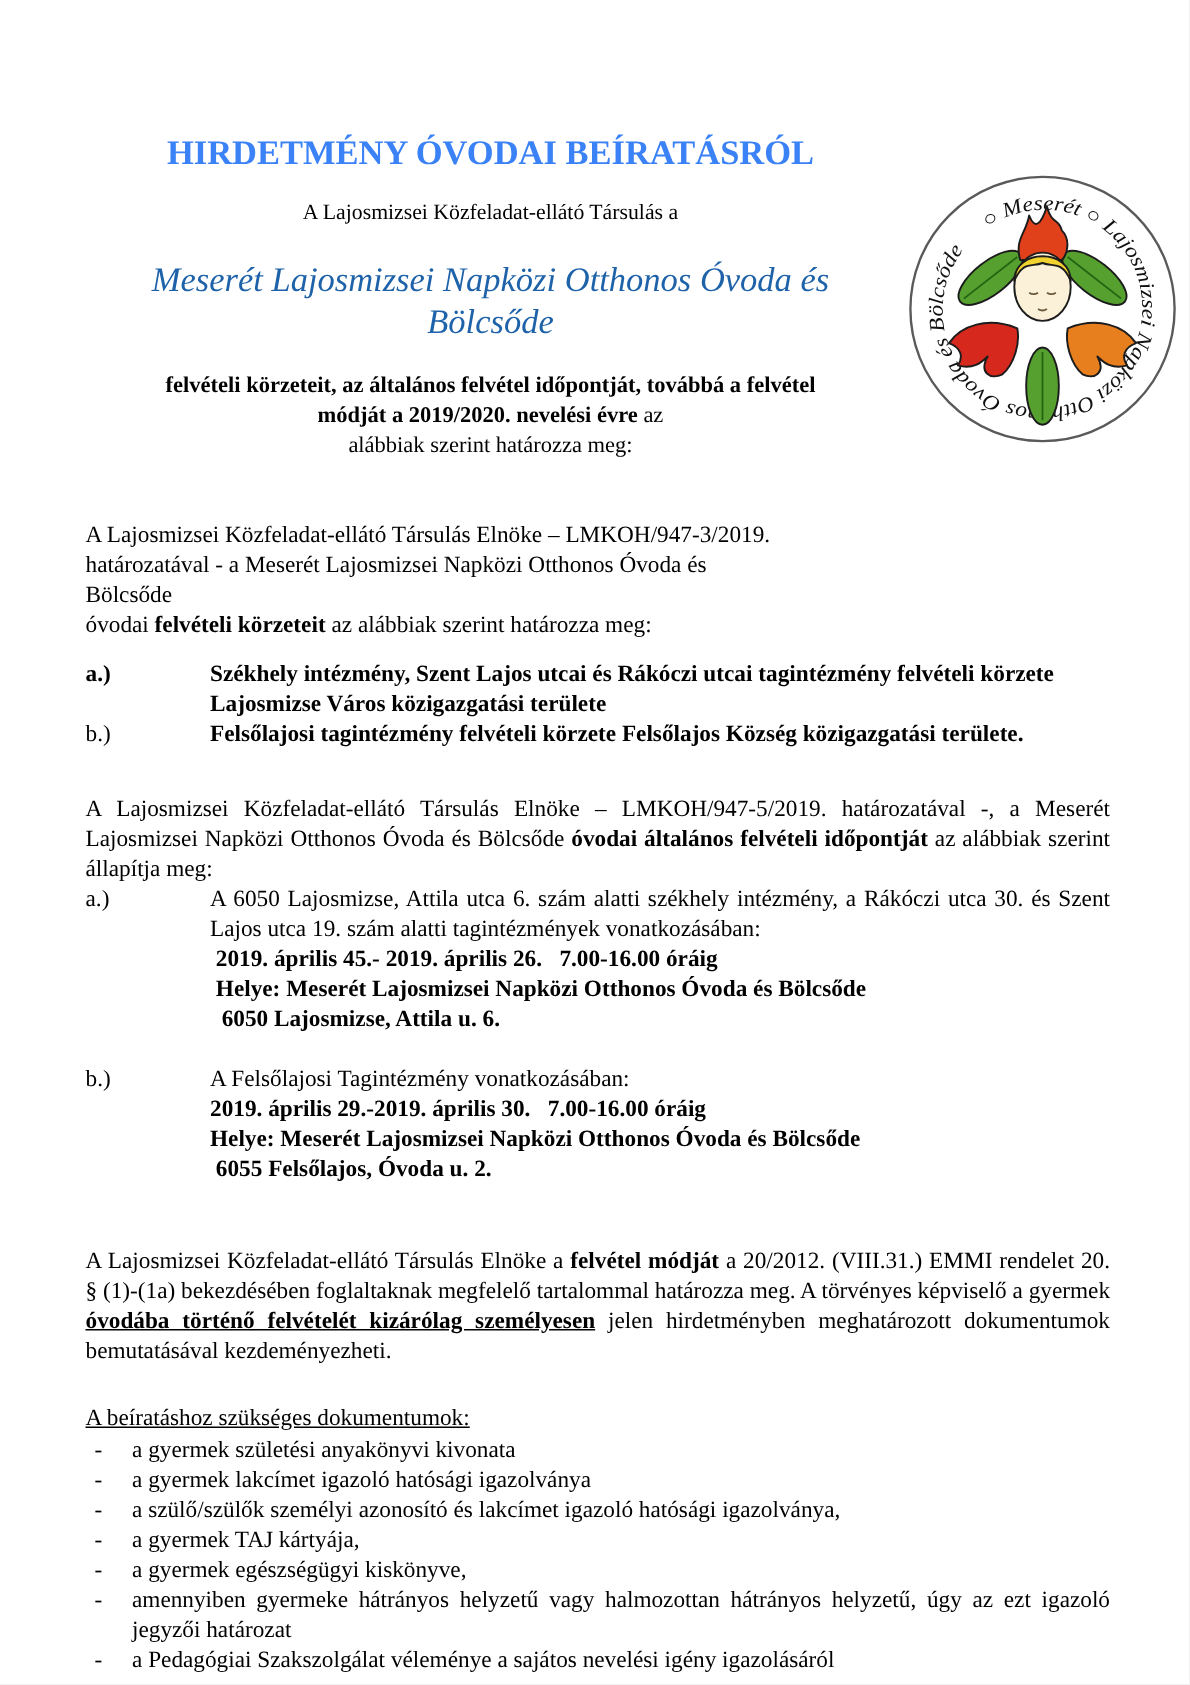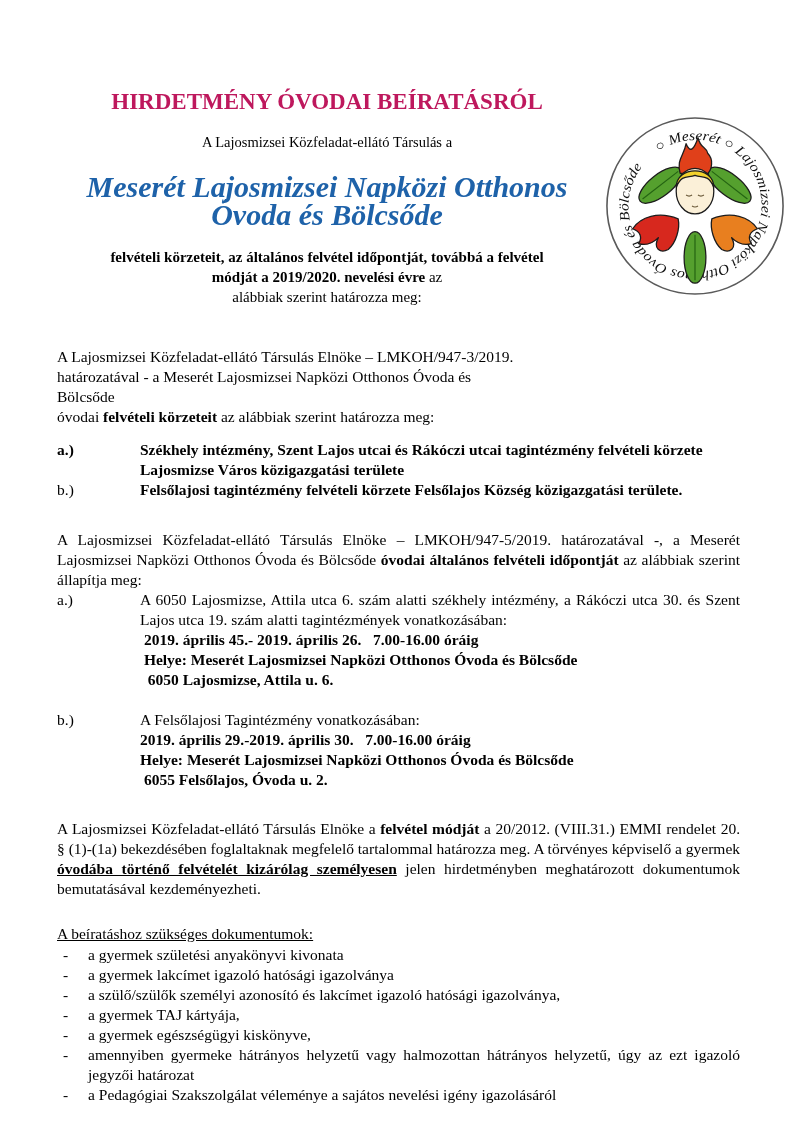--- a/index.html
+++ b/index.html
@@ -16,43 +16,43 @@
     position:absolute;
     left:57px;top:88px;
     width:683px;
     font-size:15.5px;
     line-height:20px;
   }
   .top-block{width:540px;text-align:center;}
   .main-title{
     font-size:23px;line-height:28px;
     font-weight:bold;
-    color:#be185d;
+    color:#3b82f6;
     margin:0;
   }
   .subtitle{margin-top:16px;font-size:14.5px;}
   .org-title{
     margin-top:21px;
-    font-size:30px;line-height:28px;
-    font-weight:bold;font-style:italic;
+    font-size:23px;line-height:28px;
+    font-weight:normal;font-style:italic;
     color:#1E62A9;
   }
   .intro-block{margin-top:18px;font-size:15px;}
   .b{font-weight:bold;}
   .u{text-decoration:underline;text-align:center;}
   .pre{white-space:pre-wrap;}
   .para1{margin-top:40px;width:470px;}
   .list{margin-top:13px;}
   .lrow{display:flex;}
   .lmark{width:83px;flex:0 0 83px;}
   .lbody{flex:1;}
   .just{text-align:justify;}
   .para2{margin-top:30px;}
   .blockgap{margin-top:20px;}
-  .para3{margin-top:29px;}
+  .para3{margin-top:41px;}
   .docs-head{margin-top:25px;}
   .bullets{margin-top:1px;}
   .brow{display:flex;}
   .bdash{width:25px;flex:0 0 25px;padding-left:6px;}
   .bbody{flex:1;}
   .logo{
     position:absolute;
     left:601px;top:112px;
     width:188px;height:188px;
   }

